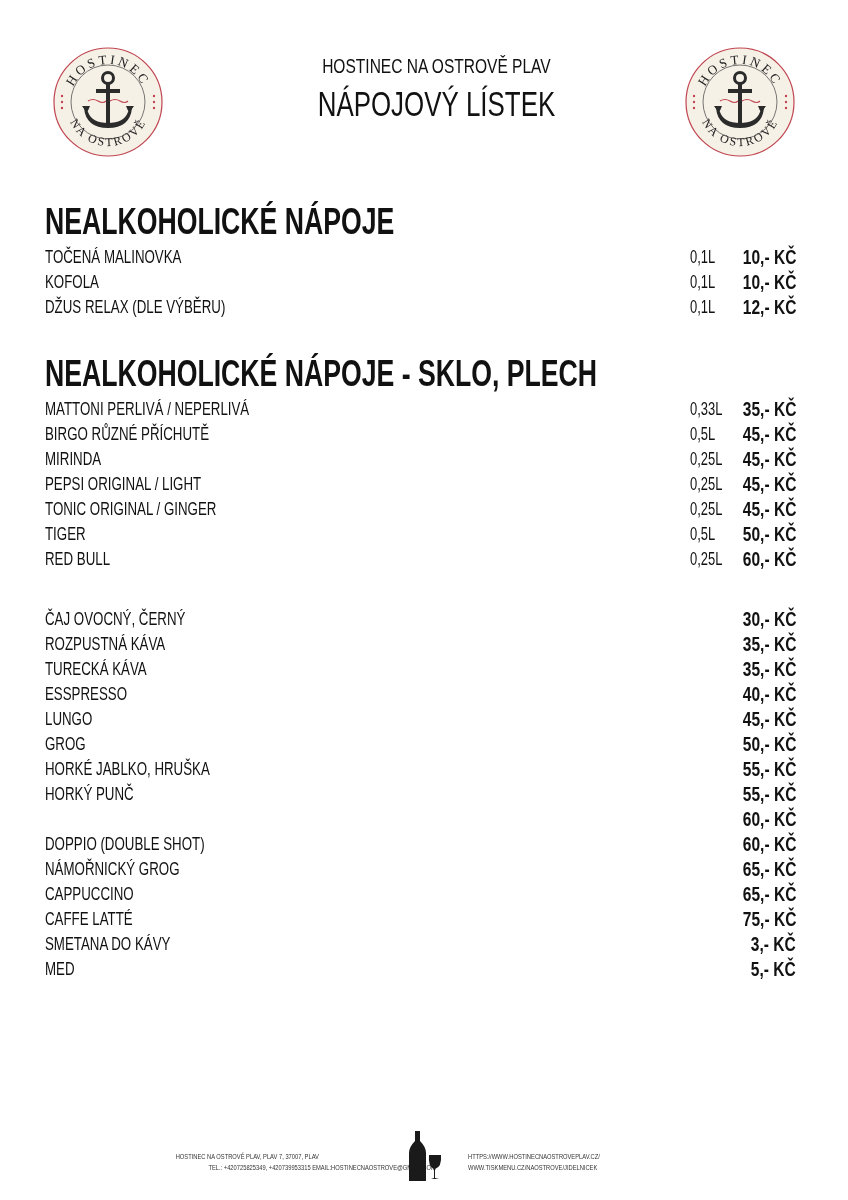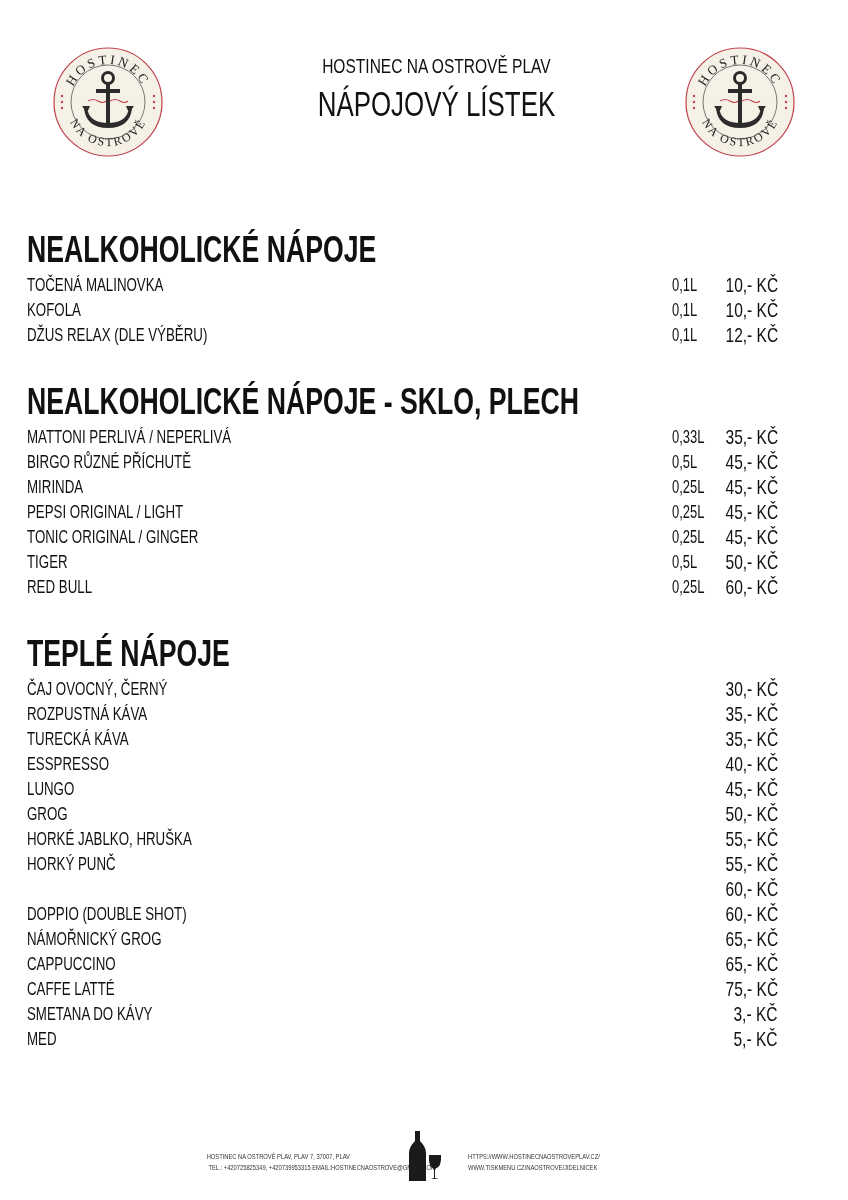--- a/index.html
+++ b/index.html
@@ -12,37 +12,37 @@
     .logo-right { left: 684px; top: 46px; }
     .logo svg { width: 112px; height: 112px; display: block; }
 
     
     .header { position: absolute; left: 12px; width: 848px; text-align: center; }
     .header-sub { top: 54px; font-size: 21px; letter-spacing: 0px; }
     .header-title { top: 84px; font-size: 35px; letter-spacing: 0px; text-align: center; }
     .header .txt { display: inline-block; transform: scaleX(0.74); transform-origin: center center; white-space: nowrap; }
 
     
-    .section { position: absolute; left: 27px; width: 760px; margin-top: 28px; }
+    .section { position: absolute; left: 45px; width: 760px; }
     .section-title {
       font-weight: bold; font-size: 36px; line-height: 40px; height: 42px;
       white-space: nowrap;
     }
     .section-title .txt { display: inline-block; transform: scaleX(0.74); transform-origin: left center; }
 
     .row { position: relative; height: 25px; line-height: 25px; font-size: 19px; white-space: nowrap; }
     .row .name { position: absolute; left: 0; top: 0; }
     .row .name .txt { display: inline-block; transform: scaleX(0.70); transform-origin: left center; }
     .row .vol { position: absolute; left: 645px; top: 1px; font-size: 18px; }
     .row .vol .txt { display: inline-block; transform: scaleX(0.72); transform-origin: left center; }
-    .row .price { position: absolute; right: 9px; top: 0; font-size: 21px; text-align: right; }
+    .row .price { position: absolute; right: 9px; top: 0; font-size: 21px; text-align: right; font-weight: bold; }
     .row .price .txt { display: inline-block; transform: scaleX(0.74); transform-origin: right center; }
 
     
-    .footer-left { position: absolute; left: 120px; width: 260px; top: 1151px; text-align: center; font-size: 8px; line-height: 11px; color: #333; }
+    .footer-left { position: absolute; left: 120px; width: 260px; top: 1151px; text-align: left; font-size: 8px; line-height: 11px; color: #333; }
     .footer-left .txt { display: inline-block; transform: scaleX(0.72); transform-origin: right center; white-space: nowrap; }
     .footer-right { position: absolute; left: 468px; top: 1151px; font-size: 8px; line-height: 11px; color: #333; }
     .footer-right .txt { display: inline-block; transform: scaleX(0.72); transform-origin: left center; white-space: nowrap; }
     .footer-icon { position: absolute; left: 408px; top: 1131px; width: 36px; height: 50px; }
   </style>
 </head>
 <body>
 
 <div class="logo logo-left">
   <svg viewBox="0 0 112 112">
@@ -152,21 +152,20 @@
       <span class="price"><span class="txt">50,- KČ</span></span>
     </div>
   <div class="row">
       <span class="name"><span class="txt">RED BULL</span></span>
       <span class="vol"><span class="txt">0,25L</span></span>
       <span class="price"><span class="txt">60,- KČ</span></span>
     </div>
 </div>
 
 <div class="section" style="top:606px;">
-  <div class="section-title"><span class="txt">TEPLÉ NÁPOJE</span></div>
   <div class="row">
       <span class="name"><span class="txt">ČAJ OVOCNÝ, ČERNÝ</span></span>
       <span class="price"><span class="txt">30,- KČ</span></span>
     </div>
   <div class="row">
       <span class="name"><span class="txt">ROZPUSTNÁ KÁVA</span></span>
       <span class="price"><span class="txt">35,- KČ</span></span>
     </div>
   <div class="row">
       <span class="name"><span class="txt">TURECKÁ KÁVA</span></span>

